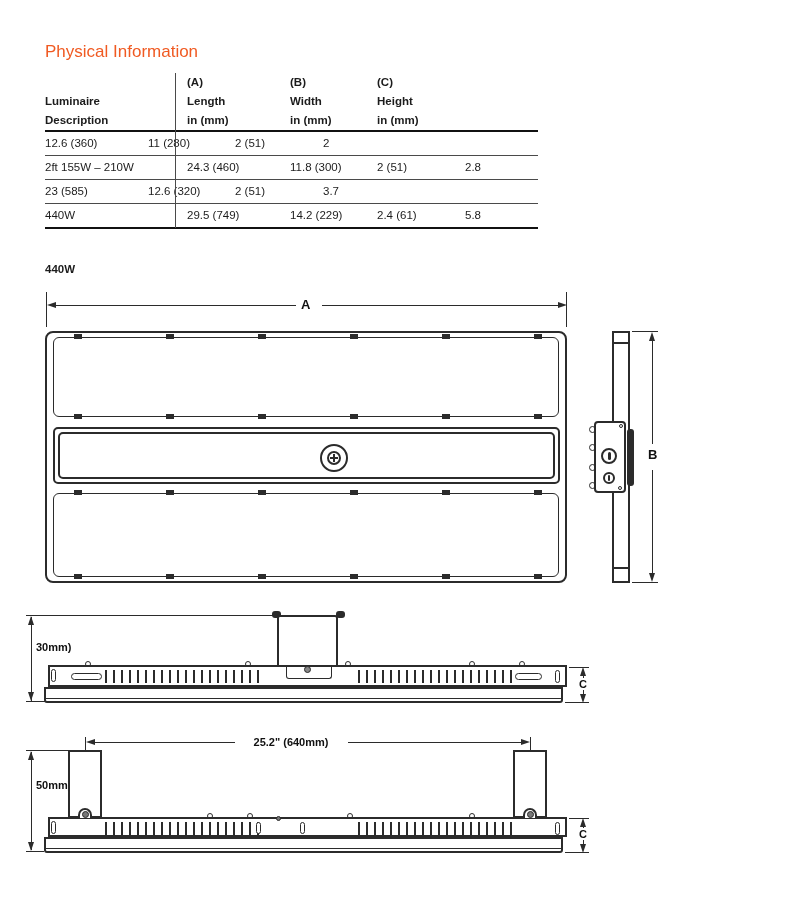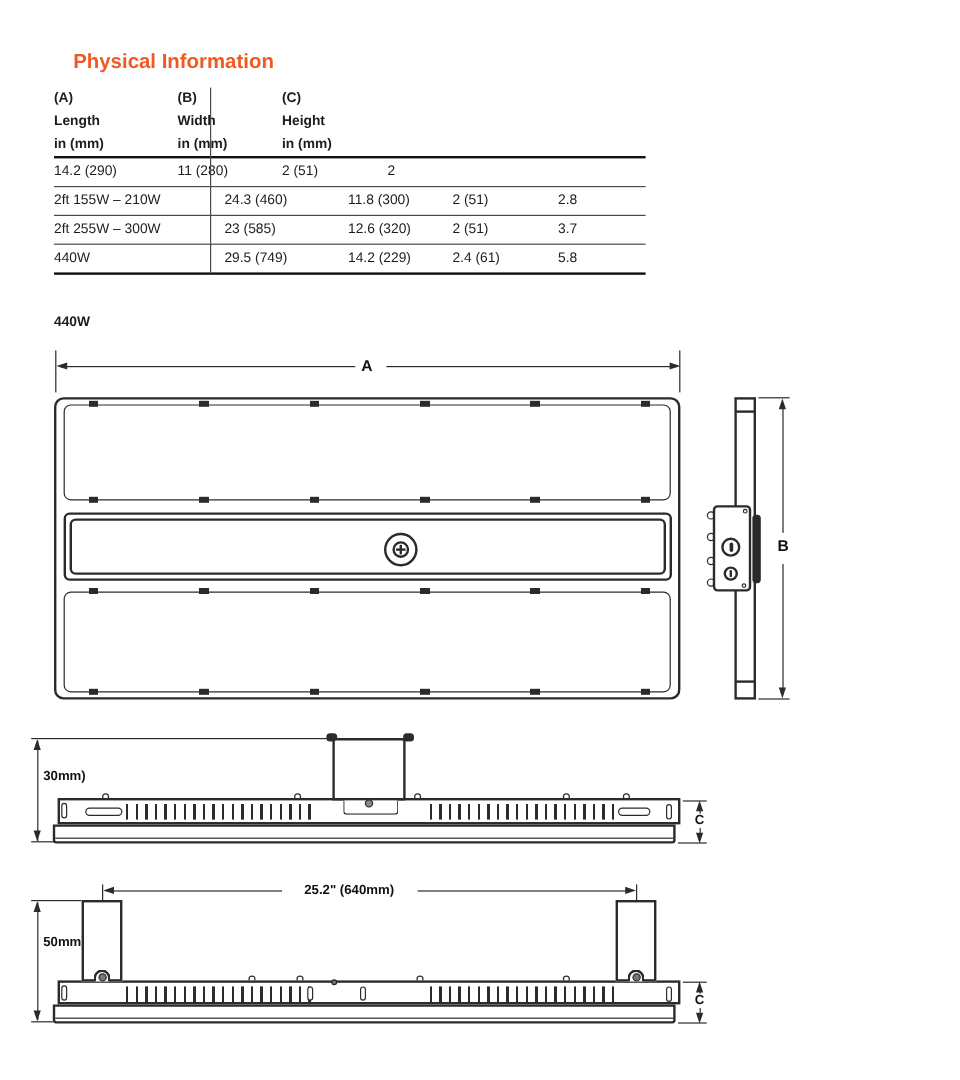--- a/index.html
+++ b/index.html
@@ -9,21 +9,21 @@
   .box{position:absolute;border:2px solid #2b2b2b;background:#fff;box-sizing:border-box;}
   .box1{position:absolute;border:1.5px solid #2b2b2b;background:#fff;box-sizing:border-box;}
   .circ{border-radius:50%;}
   .ar-l,.ar-r,.ar-u,.ar-d{position:absolute;width:0;height:0;}
   .ar-l{border-top:3.5px solid transparent;border-bottom:3.5px solid transparent;border-right:9px solid #2b2b2b;}
   .ar-r{border-top:3.5px solid transparent;border-bottom:3.5px solid transparent;border-left:9px solid #2b2b2b;}
   .ar-u{border-left:3.5px solid transparent;border-right:3.5px solid transparent;border-bottom:9px solid #2b2b2b;}
   .ar-d{border-left:3.5px solid transparent;border-right:3.5px solid transparent;border-top:9px solid #2b2b2b;}
   .dimtxt{position:absolute;font-weight:bold;font-size:11px;color:#111;background:#fff;padding:0 1px;}
   .dimbig{position:absolute;font-weight:bold;font-size:13px;color:#111;background:#fff;padding:0 2px;}
-  .title{position:absolute;left:45px;top:42px;font-size:17px;font-weight:bold;color:#F05A22;margin-left:16px;}
+  .title{position:absolute;left:45px;top:42px;font-size:17px;font-weight:normal;color:#F05A22;}
   .variant{position:absolute;left:45px;top:263px;font-size:11.5px;font-weight:bold;}
   
   .tbl{position:absolute;left:45px;top:73px;width:493px;font-size:11.5px;}
   .thead{display:flex;height:57px;border-bottom:2px solid #111;font-weight:bold;}
   .trow{display:flex;height:23px;line-height:23px;border-bottom:1px solid #4a4a4a;}
   .trow.last{border-bottom:2px solid #111;}
   .c0{width:142px;}.c1{width:103px;}.c2{width:87px;}.c3{width:88px;}.c4{width:73px;}
   .thead span{display:block;height:19px;line-height:19px;}
   .vdiv{position:absolute;left:130px;top:0;width:1px;height:155px;background:#4a4a4a;}
   
@@ -37,51 +37,55 @@
 </style>
 </head>
 <body>
 
 <div id="page">
 
   <div class="title">Physical Information</div>
 
   <div class="tbl">
     <div class="thead">
+      <div class="c0">
+        <span></span>
+        <span>Luminaire</span>
+        <span>Description</span>
+      </div>
       <div class="c1">
         <span>(A)</span>
         <span>Length</span>
         <span>in (mm)</span>
       </div>
       <div class="c2">
         <span>(B)</span>
         <span>Width</span>
         <span>in (mm)</span>
       </div>
       <div class="c3">
         <span>(C)</span>
         <span>Height</span>
         <span>in (mm)</span>
       </div>
     </div>
     <div class="trow">
-      <div class="c1">14.2 (290)</div>
+      <div class="c1">12.6 (360)</div>
       <div class="c2">11 (280)</div>
       <div class="c3">2 (51)</div>
       <div class="c4">2</div>
     </div>
     <div class="trow">
       <div class="c0">2ft 155W – 210W</div>
       <div class="c1">24.3 (460)</div>
       <div class="c2">11.8 (300)</div>
       <div class="c3">2 (51)</div>
       <div class="c4">2.8</div>
     </div>
     <div class="trow">
-      <div class="c0">2ft 255W – 300W</div>
       <div class="c1">23 (585)</div>
       <div class="c2">12.6 (320)</div>
       <div class="c3">2 (51)</div>
       <div class="c4">3.7</div>
     </div>
     <div class="trow last">
       <div class="c0">440W</div>
       <div class="c1">29.5 (749)</div>
       <div class="c2">14.2 (229)</div>
       <div class="c3">2.4 (61)</div>

